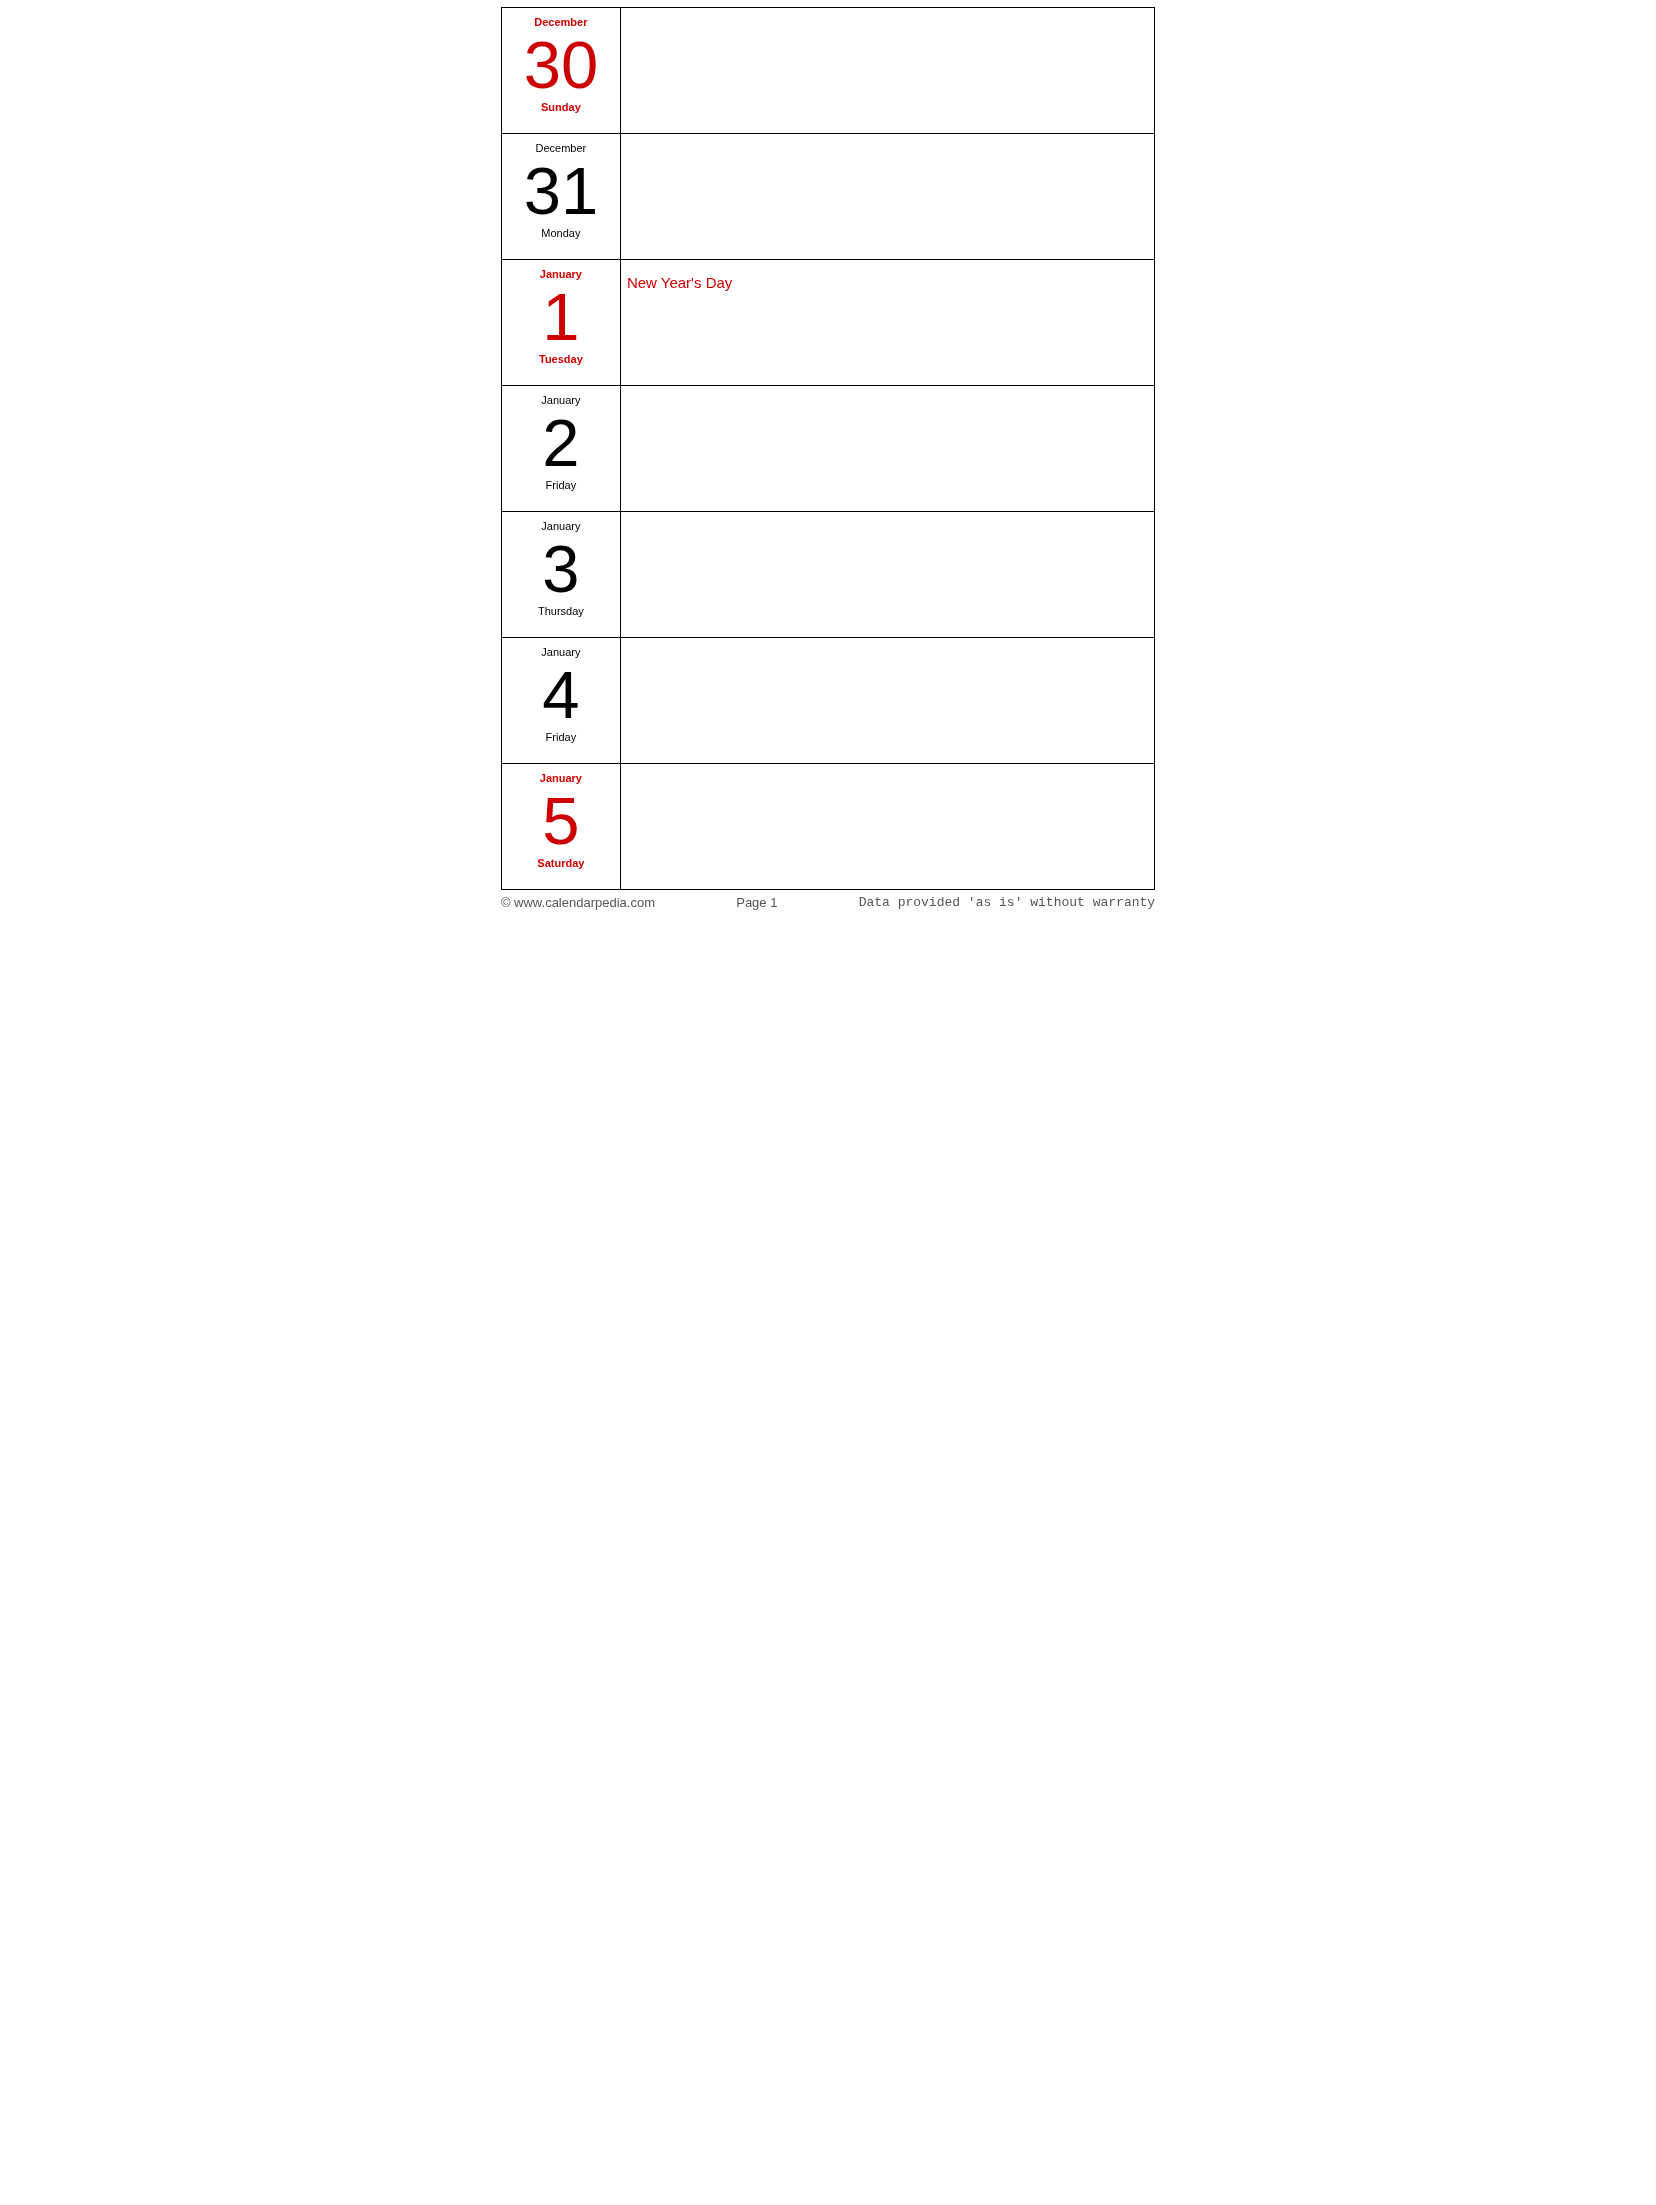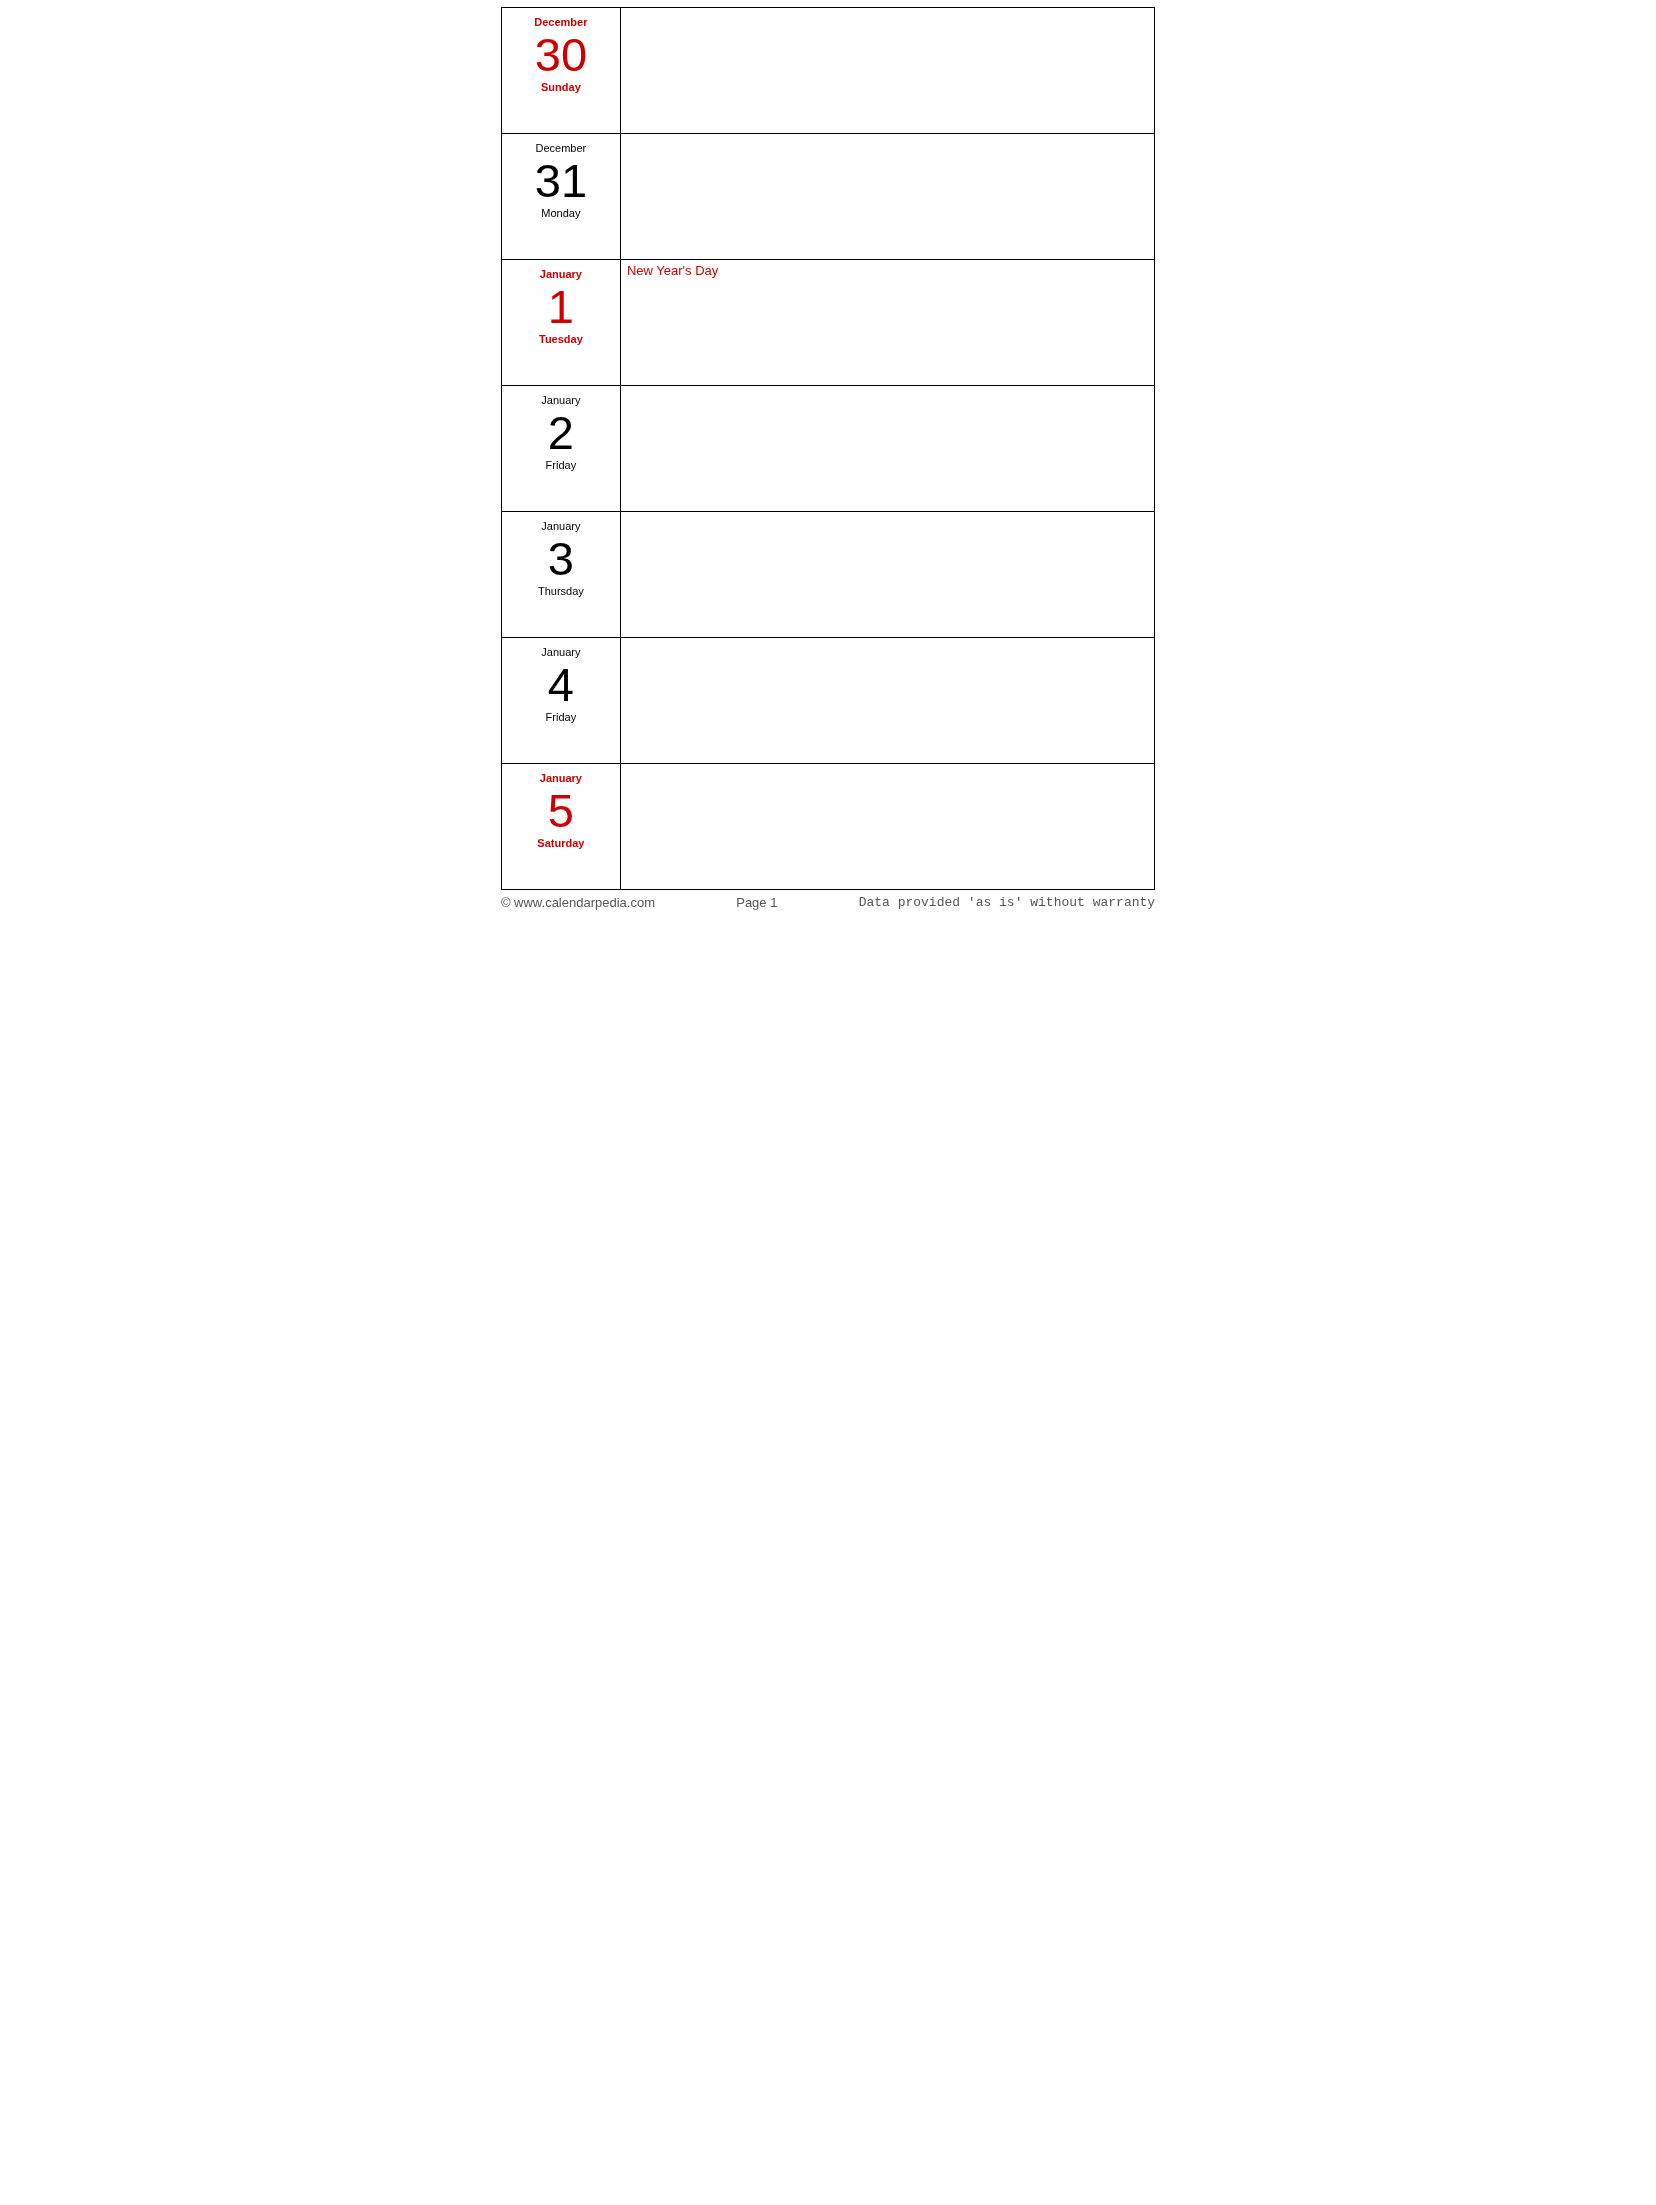--- a/index.html
+++ b/index.html
@@ -87,21 +87,21 @@
       width: 100%;
     }
 
     .day-month {
       font-size: 11px;
       font-weight: normal;
       margin-bottom: 1.5px;
     }
 
     .day-number {
-      font-size: 47px;
+      font-size: 67px;
       font-weight: normal;
       line-height: 1;
       margin: 3px 0;
     }
 
     .day-name {
       font-size: 11px;
       font-weight: normal;
       margin-top: 1.5px;
     }
@@ -122,24 +122,24 @@
     }
 
     
     .day-normal .day-month,
     .day-normal .day-number,
     .day-normal .day-name {
       color: #000;
     }
 
     .event-label {
-      font-size: 13px;
+      font-size: 15px;
       color: #cc0000;
       font-weight: normal;
-      margin-top: 0;
+      margin-top: 11px;
     }
 
     
     .calendar-table tr td {
       height: 126px;
     }
 
     
     .footer {
       display: flex;

